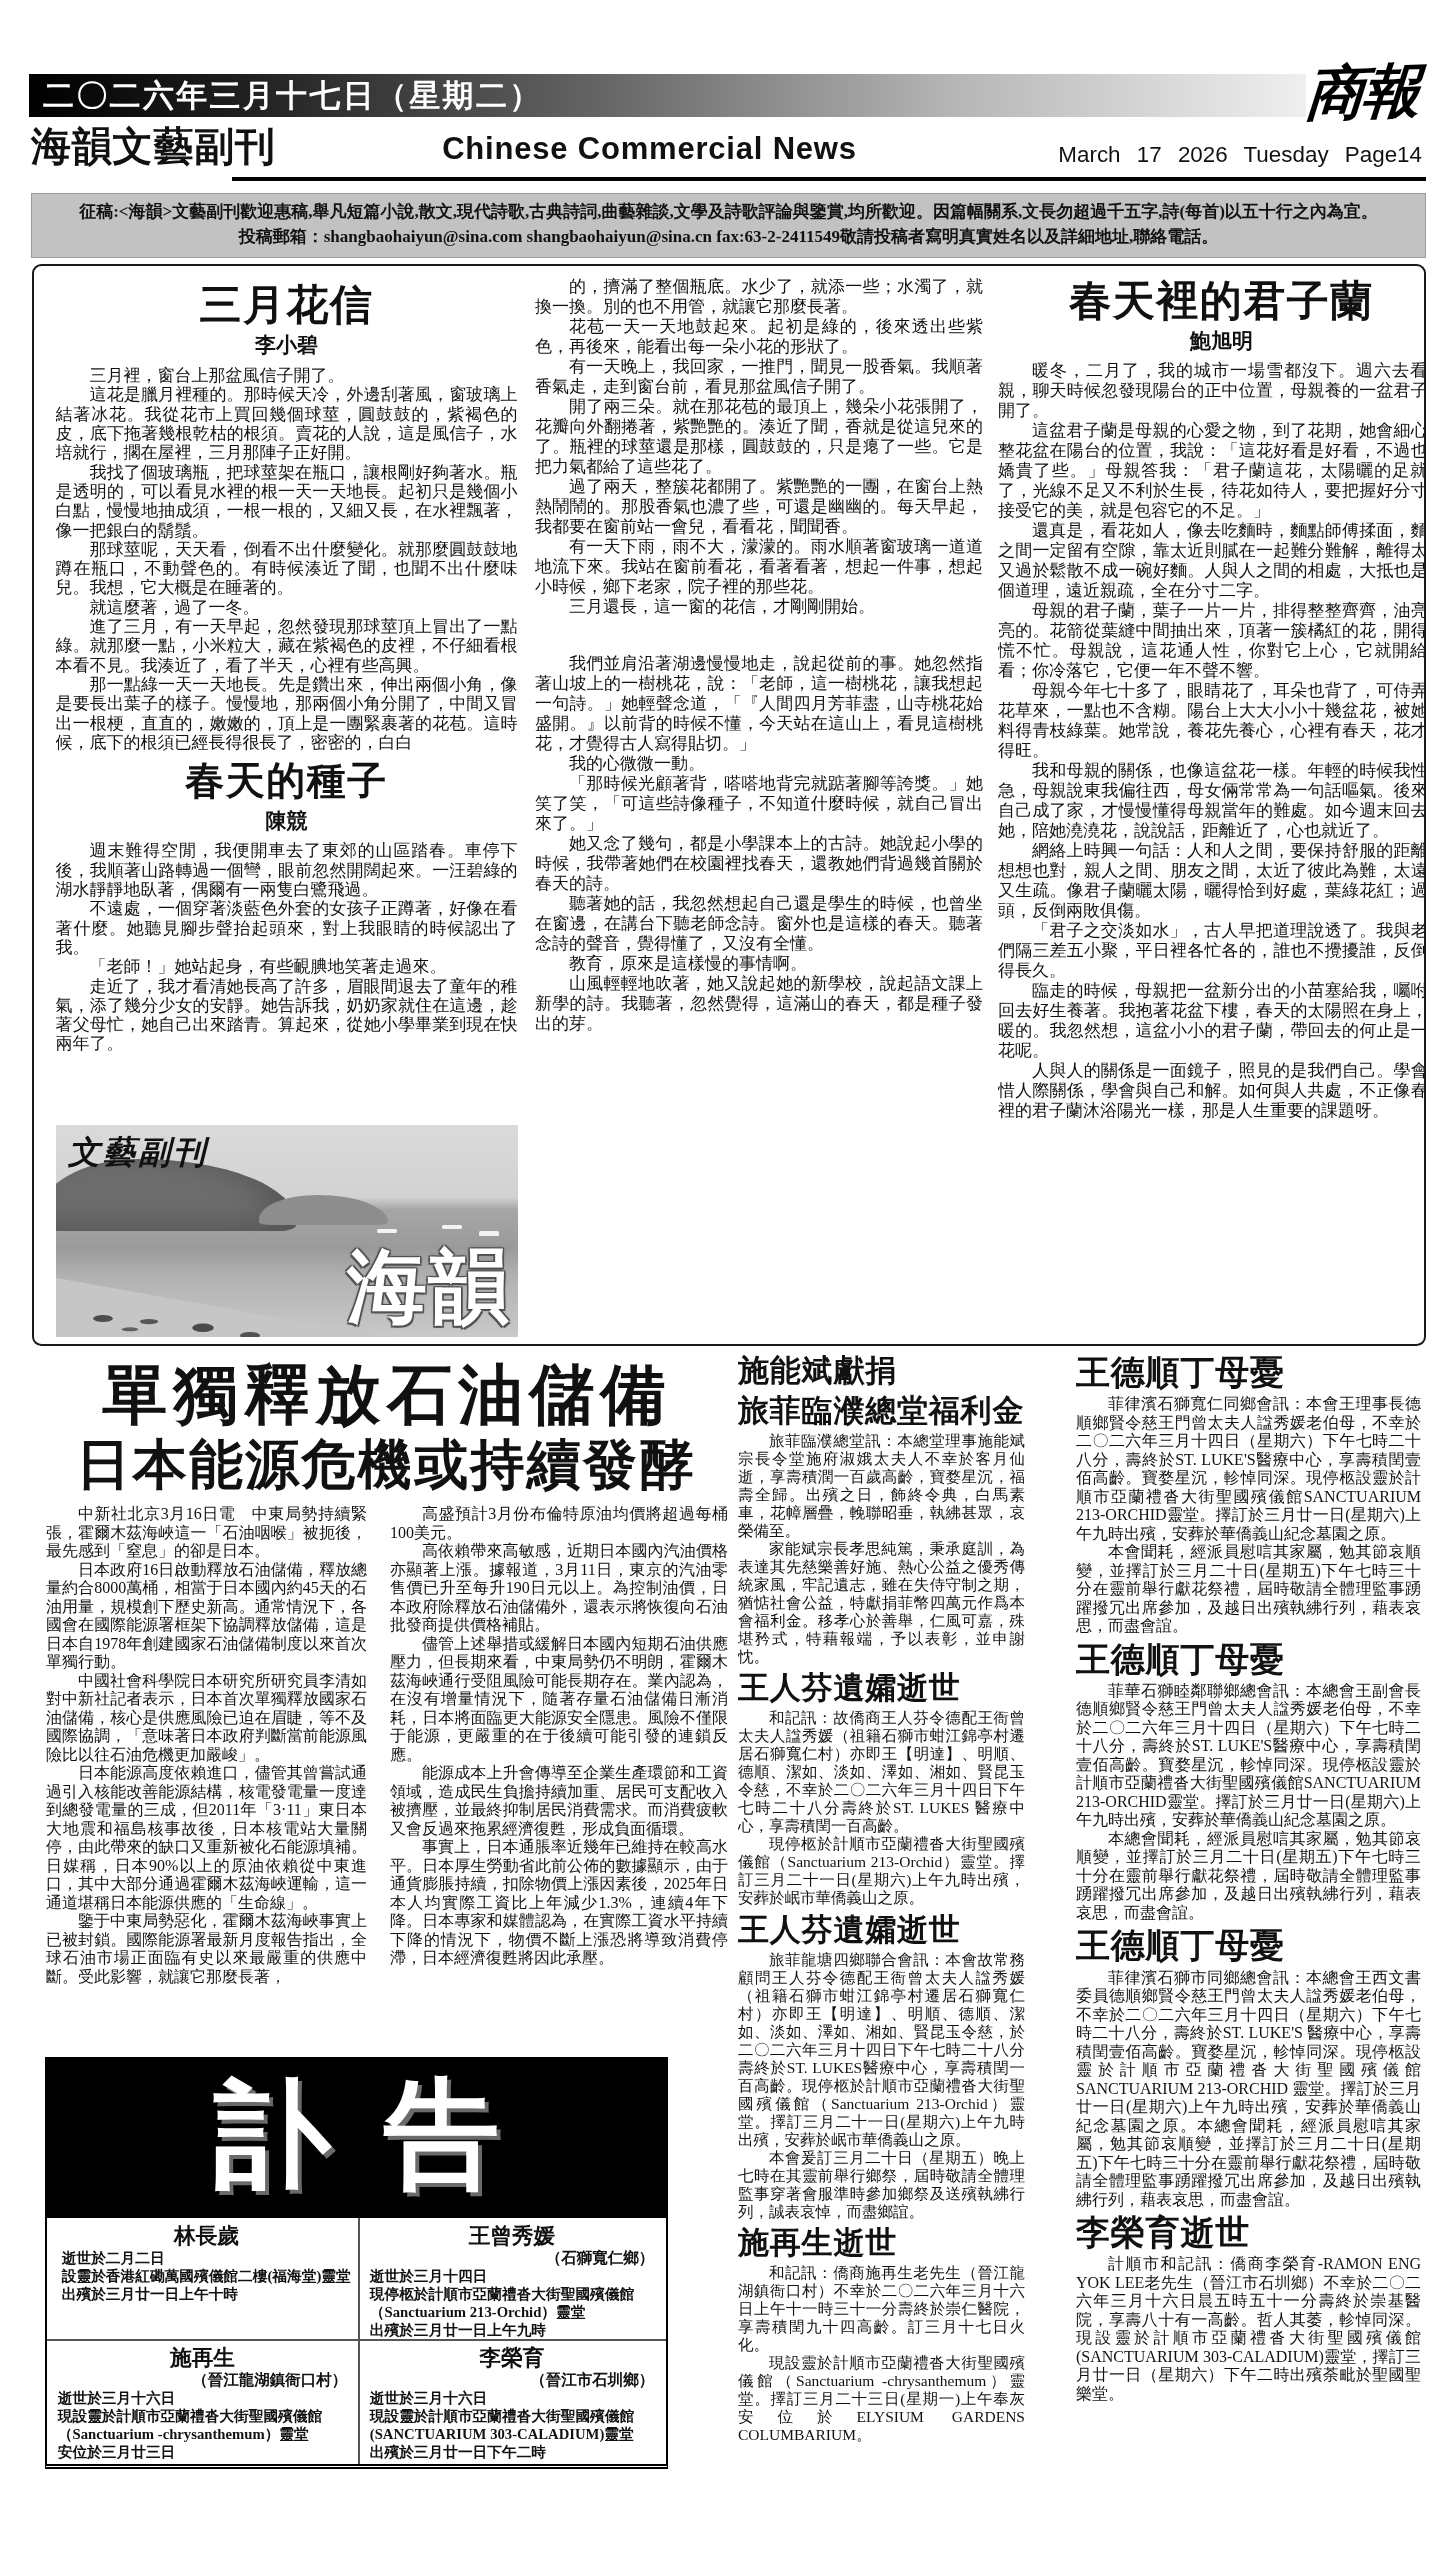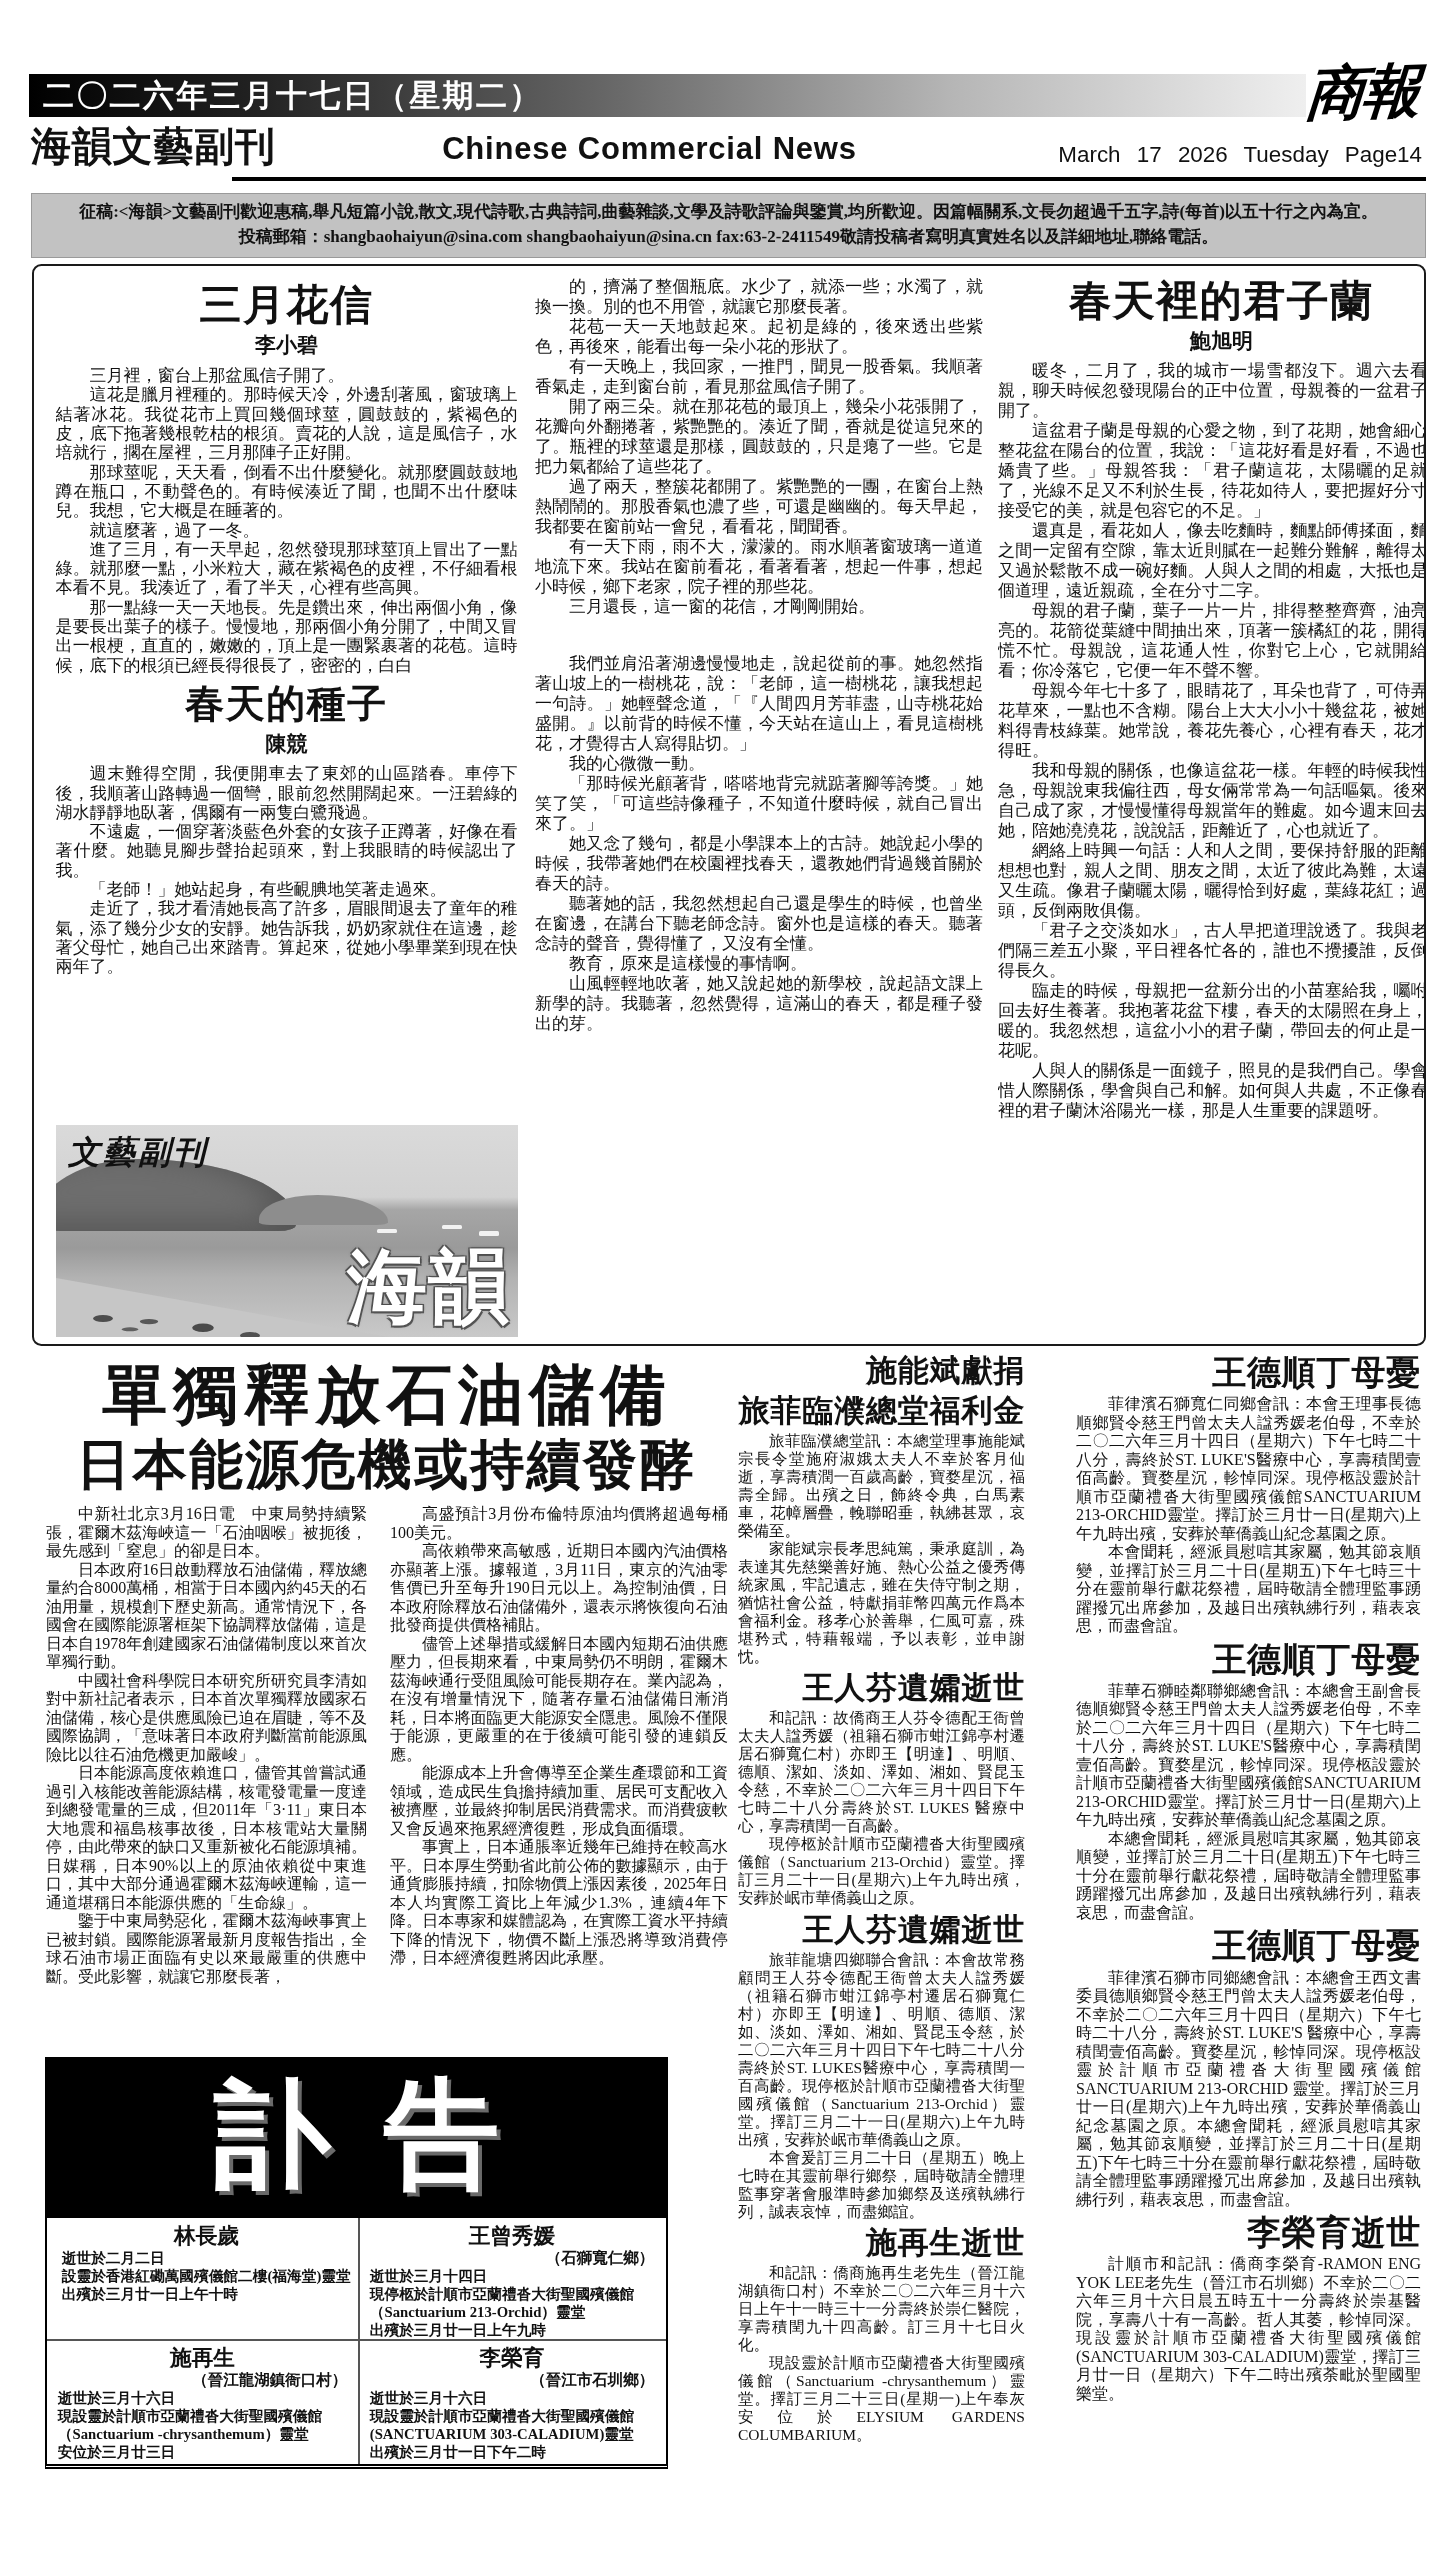--- a/index.html
+++ b/index.html
@@ -115,21 +115,21 @@
   }
   .newscol{position:absolute;overflow:hidden;}
   .n1{left:46px;top:1505px;width:321px;height:546px;}
   .n2{left:390px;top:1505px;width:338px;height:546px;}
   .newscol .para{font-size:16px;line-height:18.5px;text-indent:2em;text-align:justify;margin:0;}
   
   .obitcol{position:absolute;overflow:hidden;}
   .o1{left:738px;top:1349px;width:287px;height:1196px;}
   .o2{left:1076px;top:1349px;width:345px;height:1201px;}
   .obit-head{
-    text-align:right;font-family:"Liberation Sans","DejaVu Sans",sans-serif;
+    text-align:left;font-family:"Liberation Sans","DejaVu Sans",sans-serif;
     font-weight:900;font-size:31px;line-height:37px;margin:3.1px 0 3.1px 0;letter-spacing:0.8px;
   }
   .o2 .obit-head{font-size:34px;line-height:40px;}
   .obitcol .para{font-size:15.5px;line-height:18px;text-indent:2em;text-align:justify;margin:0;}
   .o2 .para{font-size:16px;line-height:18.5px;}
   
   .obanner{
     left:45px;top:2057px;width:623px;height:159px;background:#000;
     color:#fff;text-align:center;font-family:"Liberation Sans","DejaVu Sans",sans-serif;
     font-weight:900;font-size:116px;line-height:155px;letter-spacing:54px;text-indent:54px;
@@ -166,20 +166,21 @@
 </div>
 
 <div class="abs litbox">
 
   <div class="litcol c1">
     <h2 class="essay-title">三月花信</h2>
     <div class="essay-author">李小碧</div>
     <div>
         <p class="para">三月裡，窗台上那盆風信子開了。</p>
         <p class="para">這花是臘月裡種的。那時候天冷，外邊刮著風，窗玻璃上結著冰花。我從花市上買回幾個球莖，圓鼓鼓的，紫褐色的皮，底下拖著幾根乾枯的根須。賣花的人說，這是風信子，水培就行，擱在屋裡，三月那陣子正好開。</p>
+        <p class="para">我找了個玻璃瓶，把球莖架在瓶口，讓根剛好夠著水。瓶是透明的，可以看見水裡的根一天一天地長。起初只是幾個小白點，慢慢地抽成須，一根一根的，又細又長，在水裡飄著，像一把銀白的鬍鬚。</p>
         <p class="para">那球莖呢，天天看，倒看不出什麼變化。就那麼圓鼓鼓地蹲在瓶口，不動聲色的。有時候湊近了聞，也聞不出什麼味兒。我想，它大概是在睡著的。</p>
         <p class="para">就這麼著，過了一冬。</p>
         <p class="para">進了三月，有一天早起，忽然發現那球莖頂上冒出了一點綠。就那麼一點，小米粒大，藏在紫褐色的皮裡，不仔細看根本看不見。我湊近了，看了半天，心裡有些高興。</p>
         <p class="para">那一點綠一天一天地長。先是鑽出來，伸出兩個小角，像是要長出葉子的樣子。慢慢地，那兩個小角分開了，中間又冒出一根梗，直直的，嫩嫩的，頂上是一團緊裹著的花苞。這時候，底下的根須已經長得很長了，密密的，白白</p>
       </div>
     <h2 class="essay-title" style="font-size:39px;">春天的種子</h2>
     <div class="essay-author">陳競</div>
     <div>
         <p class="para">週末難得空閒，我便開車去了東郊的山區踏春。車停下後，我順著山路轉過一個彎，眼前忽然開闊起來。一汪碧綠的湖水靜靜地臥著，偶爾有一兩隻白鷺飛過。</p>
         <p class="para">不遠處，一個穿著淡藍色外套的女孩子正蹲著，好像在看著什麼。她聽見腳步聲抬起頭來，對上我眼睛的時候認出了我。</p>

